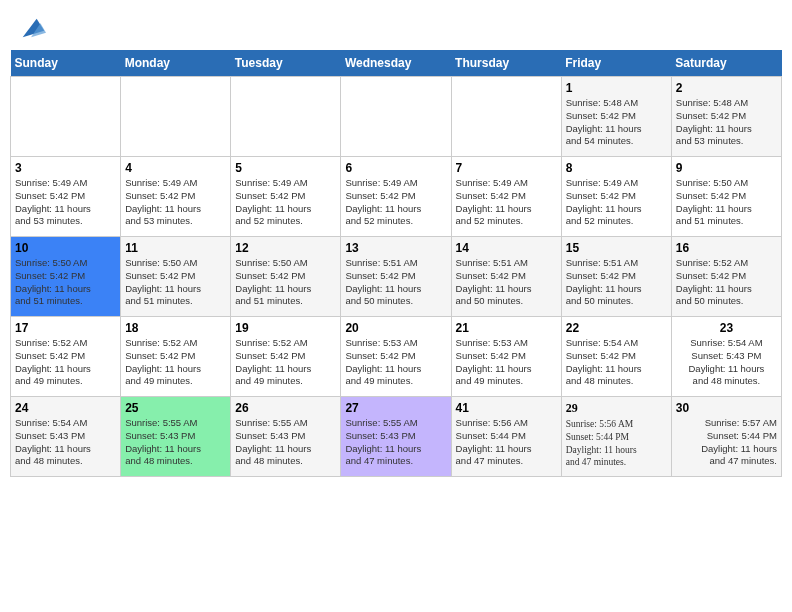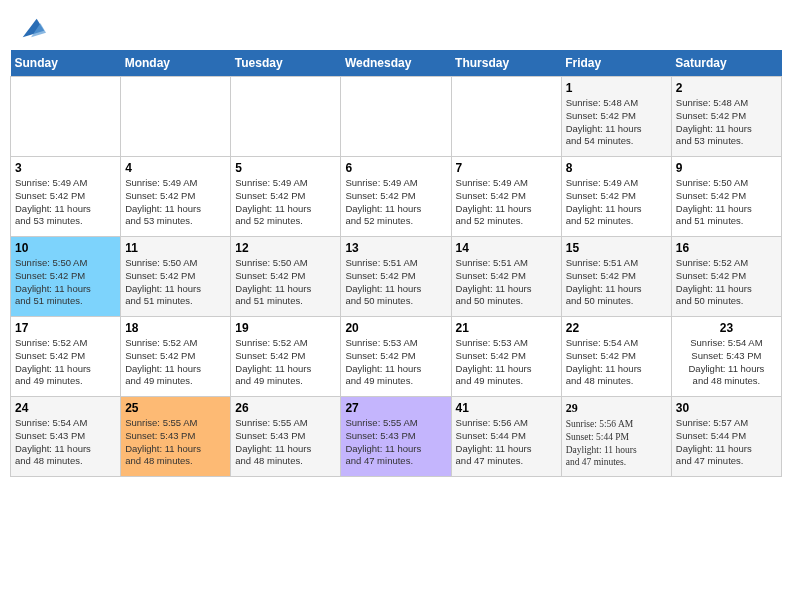--- a/index.html
+++ b/index.html
@@ -197,21 +197,21 @@
         </td>
         <td style="background-color: rgb(255, 255, 255);">
           <span class="day-number">9</span>
           <div class="day-info" style="white-space: pre-line;">Sunrise: 5:50 AM
 Sunset: 5:42 PM
 Daylight: 11 hours
 and 51 minutes.</div>
         </td>
       </tr>
       <tr>
-        <td style="background-color: #7dd3fc; margin-top: 20px;">
+        <td style="background-color: #3b82f6; margin-top: 20px;">
           <span class="day-number">10</span>
           <div class="day-info" style="white-space: pre-line;">Sunrise: 5:50 AM
 Sunset: 5:42 PM
 Daylight: 11 hours
 and 51 minutes.</div>
         </td>
         <td style="background-color: rgb(245, 245, 245);">
           <span class="day-number">11</span>
           <div class="day-info" style="white-space: pre-line;">Sunrise: 5:50 AM
 Sunset: 5:42 PM
@@ -306,21 +306,21 @@
         </td>
       </tr>
       <tr>
         <td style="background-color: rgb(245, 245, 245);">
           <span class="day-number">24</span>
           <div class="day-info" style="white-space: pre-line;">Sunrise: 5:54 AM
 Sunset: 5:43 PM
 Daylight: 11 hours
 and 48 minutes.</div>
         </td>
-        <td style="background-color: #fdba74;">
+        <td style="background-color: #86efac;">
           <span class="day-number">25</span>
           <div class="day-info" style="white-space: pre-line;">Sunrise: 5:55 AM
 Sunset: 5:43 PM
 Daylight: 11 hours
 and 48 minutes.</div>
         </td>
         <td style="background-color: rgb(245, 245, 245);">
           <span class="day-number">26</span>
           <div class="day-info" style="white-space: pre-line;">Sunrise: 5:55 AM
 Sunset: 5:43 PM
@@ -343,20 +343,20 @@
         </td>
         <td style="background-color: rgb(245, 245, 245); font-family: Liberation Serif, serif;">
           <span class="day-number">29</span>
           <div class="day-info" style="white-space: pre-line;">Sunrise: 5:56 AM
 Sunset: 5:44 PM
 Daylight: 11 hours
 and 47 minutes.</div>
         </td>
         <td style="background-color: rgb(245, 245, 245);">
           <span class="day-number">30</span>
-          <div class="day-info" style="white-space: pre-line;">Sunrise: 5:57 AM
+          <div class="day-info" style="white-space: pre-line; text-align: right;">Sunrise: 5:57 AM
 Sunset: 5:44 PM
 Daylight: 11 hours
 and 47 minutes.</div>
         </td>
       </tr>
     </tbody>
 </table>
 
 </body></html>

